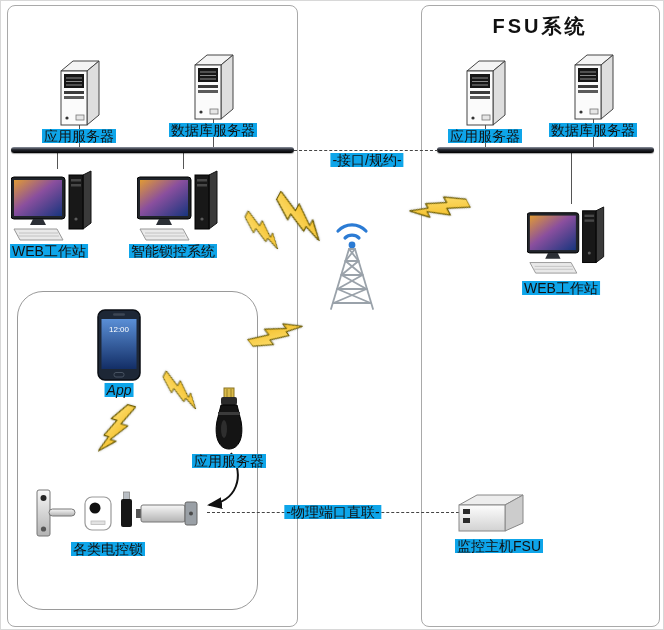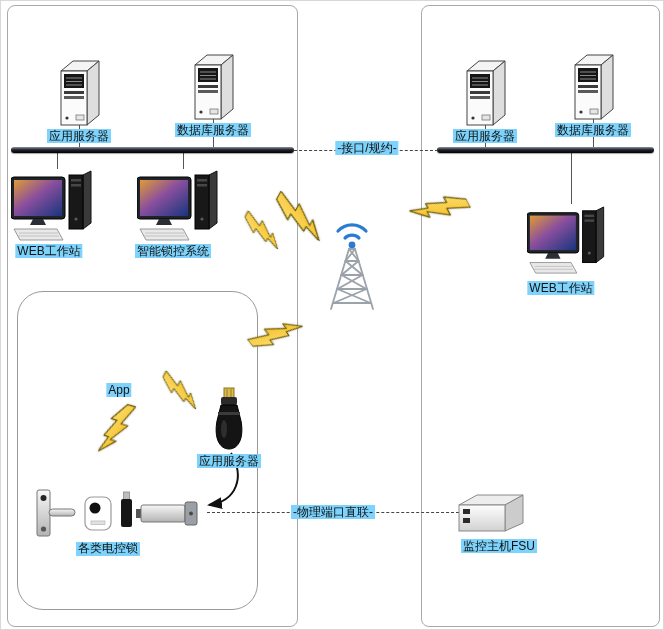--- a/index.html
+++ b/index.html
@@ -8,22 +8,22 @@
     border:1px solid #d8d8d8;box-sizing:border-box;overflow:hidden;
     font-family:"Liberation Sans","DejaVu Sans",sans-serif;color:#111;
   }
   .abs{position:absolute;}
   .panel{position:absolute;border:1.5px solid #a9a9a9;border-radius:8px;background:#fff;}
   .subbox{position:absolute;border:1.5px solid #9a9a9a;border-radius:26px;background:#fff;}
   .bus{position:absolute;height:6px;border-radius:3px;
        background:linear-gradient(#8d93a0,#23262e 45%,#000);box-shadow:0 1px 1px rgba(0,0,0,.35);}
   .vline{position:absolute;width:1px;background:#555;}
   .dash{position:absolute;border-top:1px dashed #444;height:0;}
-  .lbl{position:absolute;transform:translateX(-50%);background:#7dd3fc;
-       font-size:12px;line-height:14px;padding:0 2px;white-space:nowrap;}
+  .lbl{position:absolute;transform:translateX(-50%);background:#0ea5e9;
+       font-size:14px;line-height:14px;padding:0 2px;white-space:nowrap;}
   .title{position:absolute;transform:translateX(-50%);font-size:20px;font-weight:bold;
          letter-spacing:3px;white-space:nowrap;background:#fff;padding:0 4px;}
   .icon{position:absolute;}
   .icon svg{display:block;}
   .bolt{position:absolute;}
   .bolt svg{display:block;filter:drop-shadow(0 0 1px rgba(0,0,0,.25));}
 </style>
 </head>
 <body>
 
@@ -186,20 +186,26 @@
     <svg width="96" height="78">
         <use href="#sym-workstation"></use>
       </svg>
     </div>
   <div class="icon" style="left:136px;top:166px;">
     <svg width="96" height="78">
         <use href="#sym-workstation"></use>
       </svg>
     </div>
 
+  <div class="icon" style="left:96px;top:308px;">
+    <svg width="44" height="72" viewBox="0 0 44 72">
+      <use href="#sym-phone"></use>
+      <text x="22" y="23" font-size="8" fill="#ffffff" text-anchor="middle">12:00</text>
+    </svg>
+  </div>
 
   <div class="icon" style="left:210px;top:386px;">
     <svg width="36" height="66">
         <use href="#sym-key"></use>
       </svg>
     </div>
 
   <div class="icon" style="left:34px;top:486px;">
     <svg width="175" height="52">
         <use href="#sym-locks"></use>
@@ -261,30 +267,31 @@
   <div class="bolt" style="left:104px;top:392px;transform:rotate(16deg);">
     <svg width="24" height="72">
         <use href="#sym-bolt"></use>
       </svg>
     </div>
 
   <svg class="abs" style="left:178px;top:444px;" width="72" height="70" viewBox="0 0 72 70">
     <path d="M52,8 C66,32 58,56 30,60" fill="none" stroke="#111" stroke-width="2" marker-end="url(#arr)"></path>
   </svg>
 
+  <div class="title" style="left:539px;top:12px;">FSU系统</div>
 
   <div class="lbl" style="left:78px;top:128px;">应用服务器</div>
   <div class="lbl" style="left:212px;top:122px;">数据库服务器</div>
   <div class="lbl" style="left:48px;top:243px;">WEB工作站</div>
   <div class="lbl" style="left:172px;top:243px;">智能锁控系统</div>
-  <div class="lbl" style="left:118px;top:382px;">App</div>
+  <div class="lbl" style="left:118px;top:382px;font-style:italic;">App</div>
   <div class="lbl" style="left:228px;top:453px;">应用服务器</div>
-  <div class="lbl" style="left:107px;top:541px;font-family:Liberation Mono, monospace;">各类电控锁</div>
+  <div class="lbl" style="left:107px;top:541px;">各类电控锁</div>
 
   <div class="lbl" style="left:484px;top:128px;">应用服务器</div>
   <div class="lbl" style="left:592px;top:122px;">数据库服务器</div>
   <div class="lbl" style="left:560px;top:280px;">WEB工作站</div>
   <div class="lbl" style="left:490px;top:538px;margin-left:8px;">监控主机FSU</div>
 
-  <div class="lbl" style="left:366px;top:140px;text-align:right;">-接口/规约-</div>
+  <div class="lbl" style="left:366px;top:152px;text-align:right;">-接口/规约-</div>
   <div class="lbl" style="left:332px;top:504px;">-物理端口直联-</div>
 
 </div>
 
 </body></html>

